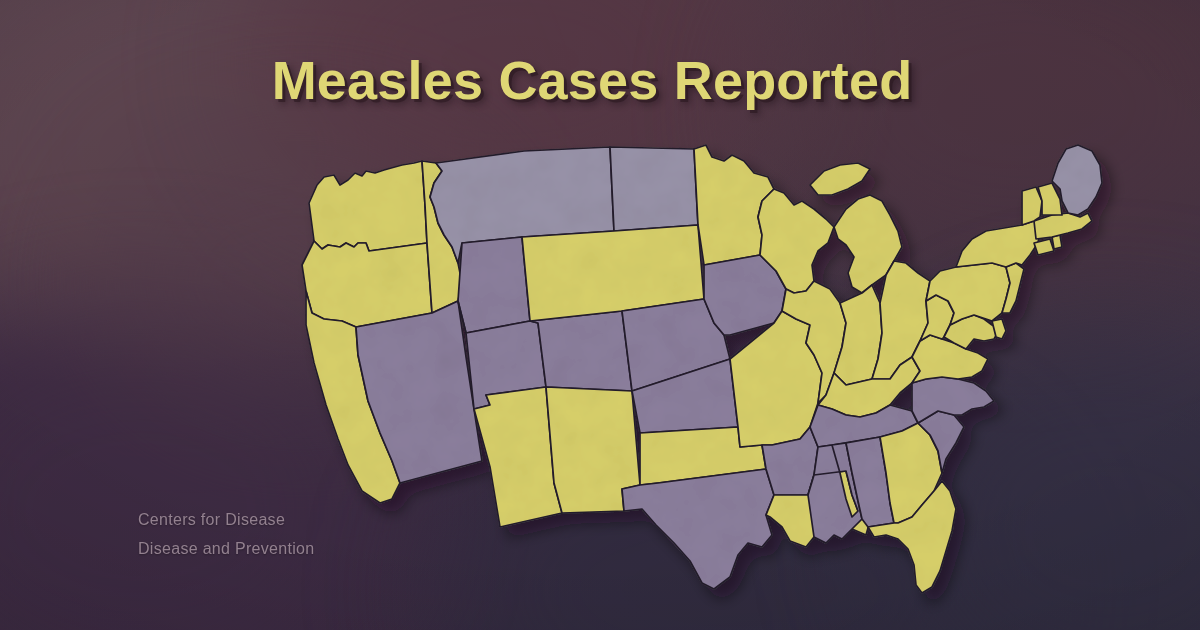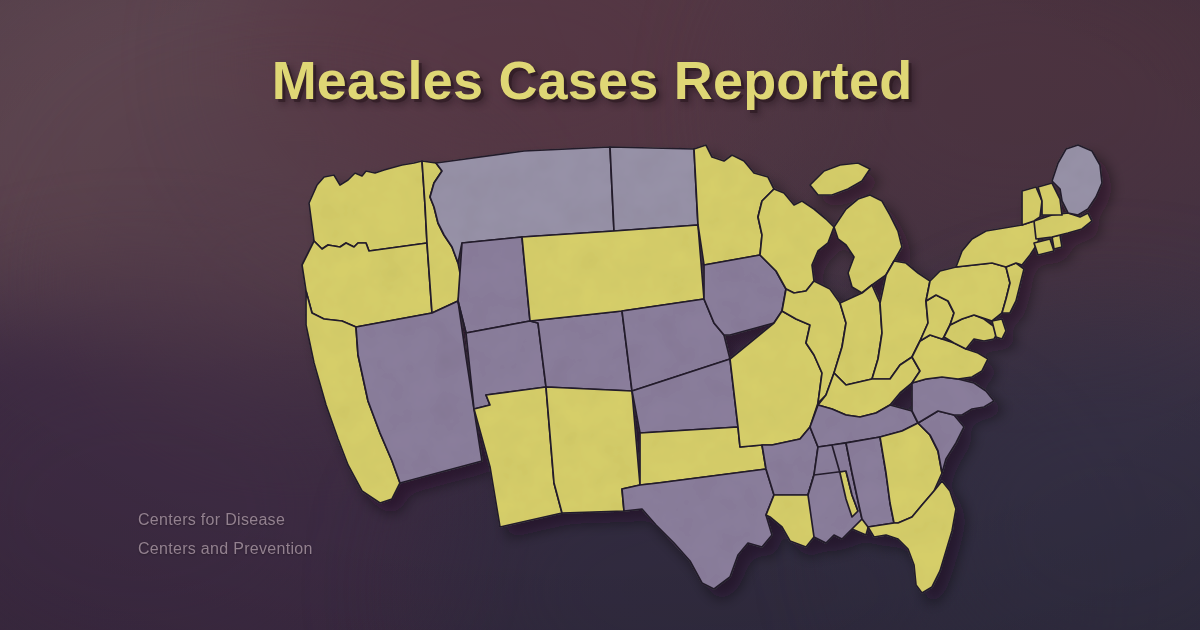--- a/index.html
+++ b/index.html
@@ -181,16 +181,16 @@
         <path class="state yellow" d="M776,44 L790,40 L798,56 L800,72 L790,72 L780,72 L780,58 Z" fill="#d7cf6a" aria-label="New Hampshire" stroke="#241c2c"></path>
         <path class="state gray" d="M790,38 L796,20 L804,6 L816,2 L830,8 L838,22 L840,40 L834,54 L826,66 L816,72 L806,70 L800,58 L798,46 Z" fill="#8b7e9c" aria-label="Maine" stroke="#241c2c"></path>
 
       </g>
       </g>
     </svg>
   </div>
 
   <div id="credit" style="color: rgb(147, 129, 143);">
     <span>Centers for Disease</span>
-    <span>Centers and Prevention</span>
+    <span>Disease and Prevention</span>
   </div>
 
 </div>
 
 </body></html>

